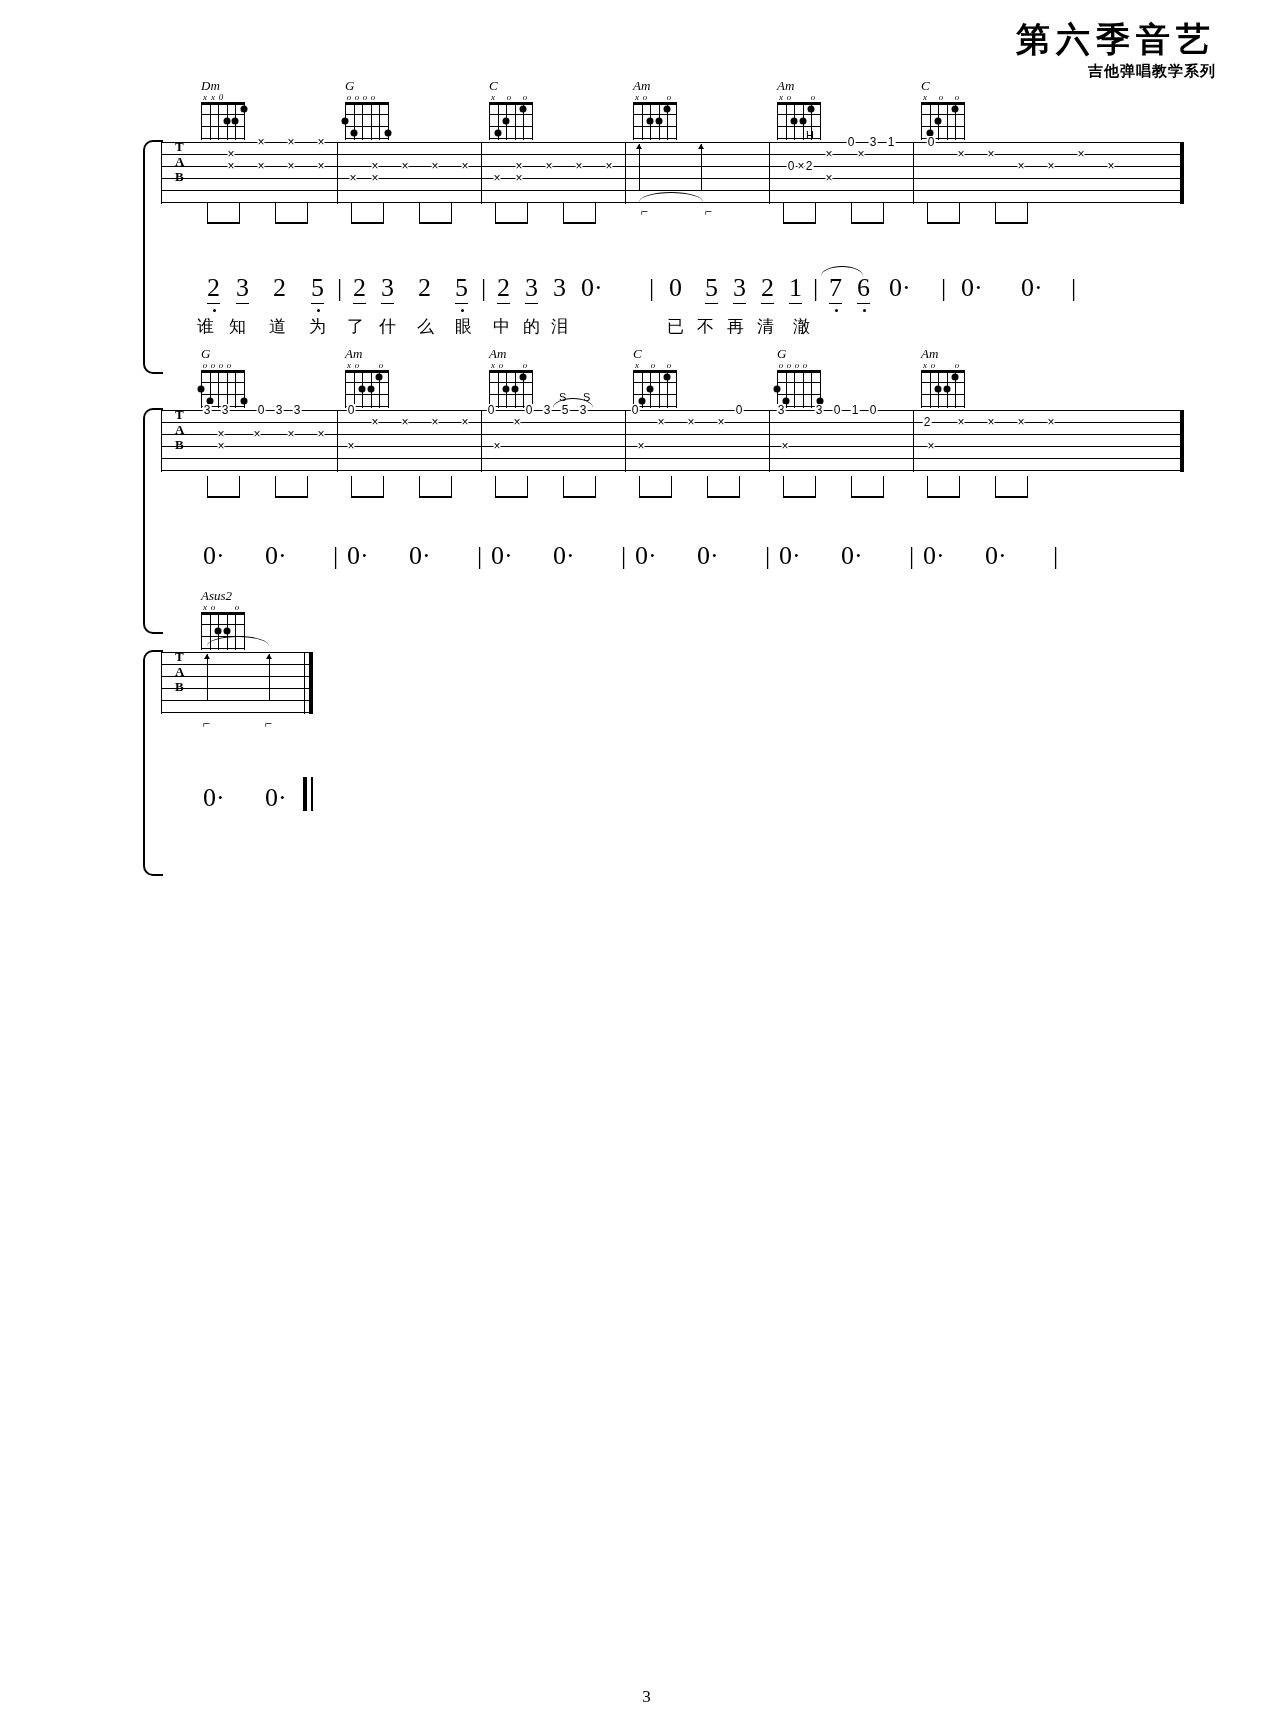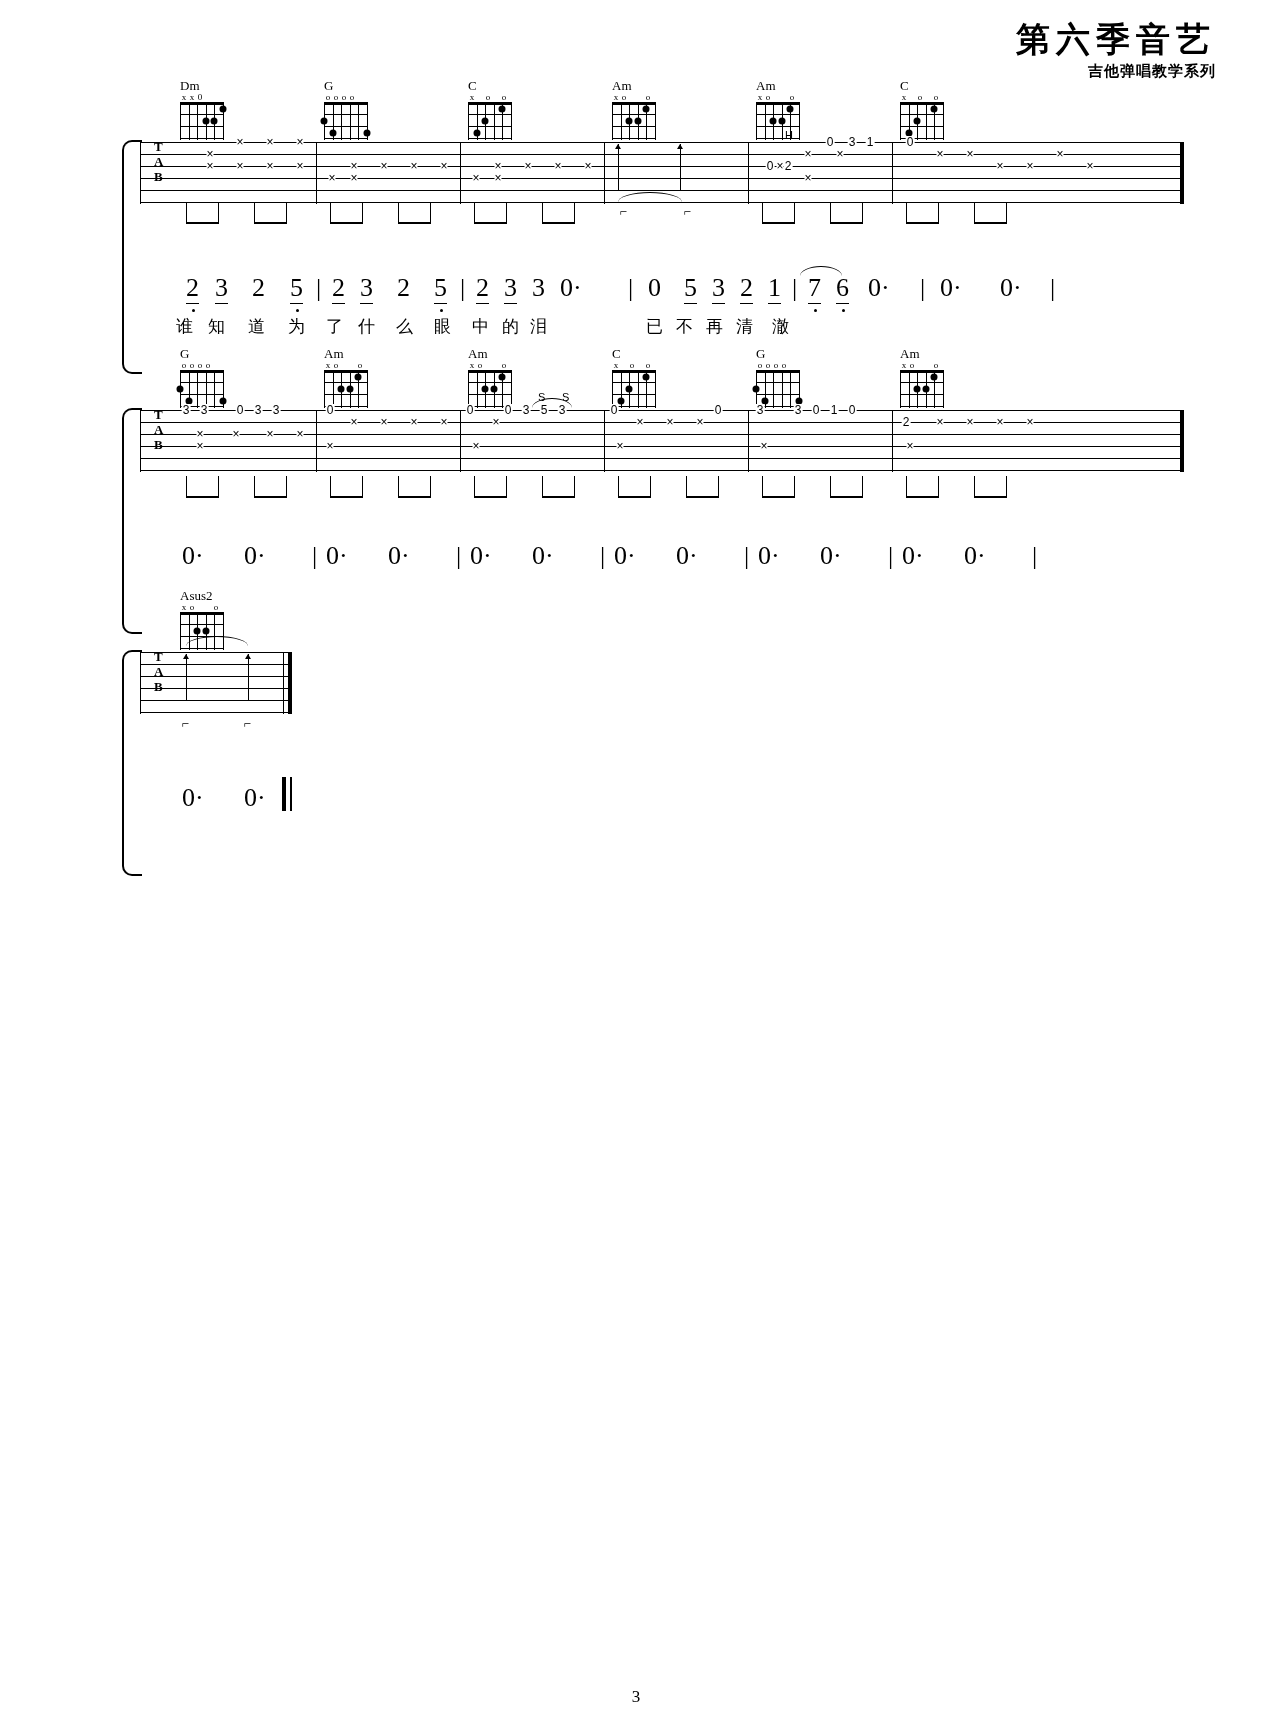--- a/index.html
+++ b/index.html
@@ -1,29 +1,29 @@
 <!DOCTYPE html>
 <html><head>
 <meta charset="utf-8">
 <style>
   html,body{margin:0;padding:0;background:#fff;}
   body{width:1272px;height:1735px;position:relative;font-family:"Liberation Serif",serif;color:#000;overflow:hidden;}
-  .page{position:absolute;inset:0;}
+  .page{position:absolute;inset:0;margin-left:21px;}
 
   
   .header{position:absolute;right:56px;top:22px;text-align:right;}
   .header .brand{font-family:"DejaVu Serif",serif;font-weight:bold;font-size:34px;letter-spacing:6px;line-height:1;}
   .header .sub{font-family:"DejaVu Serif",serif;font-weight:bold;font-size:15px;letter-spacing:1px;margin-top:6px;}
 
   
   .system{position:absolute;left:0;right:0;}
   .sys-left-brace{position:absolute;left:122px;width:18px;border:2px solid #000;border-right:none;border-radius:10px 0 0 10px;}
 
   
-  .chord{position:absolute;width:52px;}
+  .chord{position:absolute;width:52px;font-style:italic;}
   .chord .cname{font-family:"Liberation Serif",serif;font-size:13px;font-weight:normal;margin-left:2px;line-height:12px;height:13px;}
   .chord .marks{height:9px;position:relative;font-size:9px;line-height:9px;}
   .chord .marks span{position:absolute;top:0;transform:translateX(-50%);}
   .grid{position:relative;width:44px;height:38px;margin-left:2px;}
   .grid .nut{position:absolute;left:0;top:0;width:44px;height:3px;background:#000;}
   .grid .hline{position:absolute;left:0;width:44px;height:1px;background:#000;}
   .grid .vline{position:absolute;top:0;width:1px;height:38px;background:#000;}
   .grid .dot{position:absolute;width:7px;height:7px;border-radius:50%;background:#000;transform:translate(-50%,-50%);}
 
   

